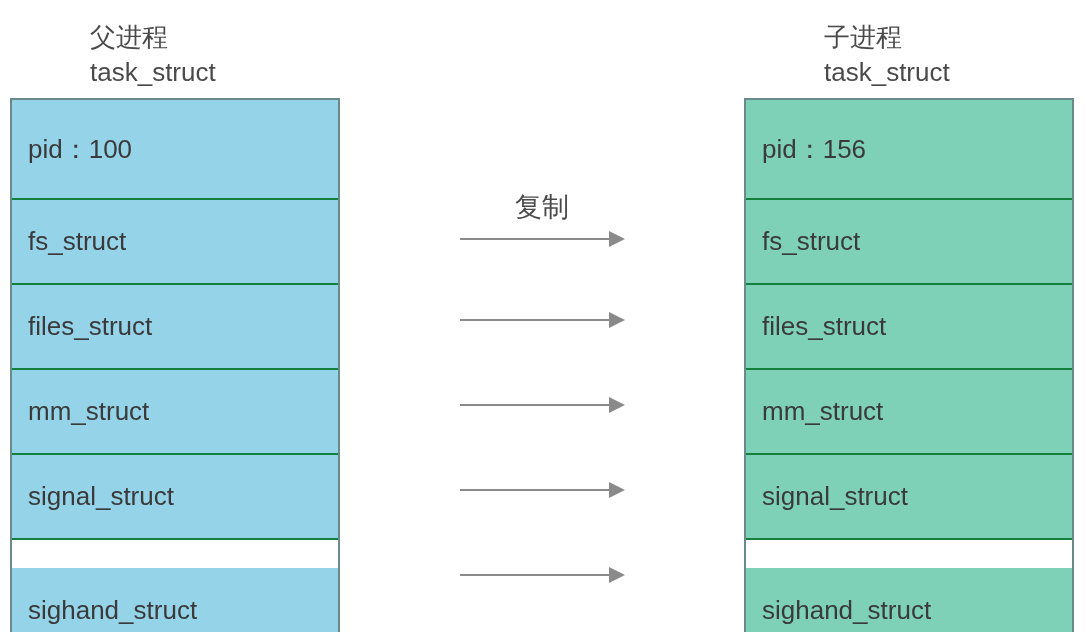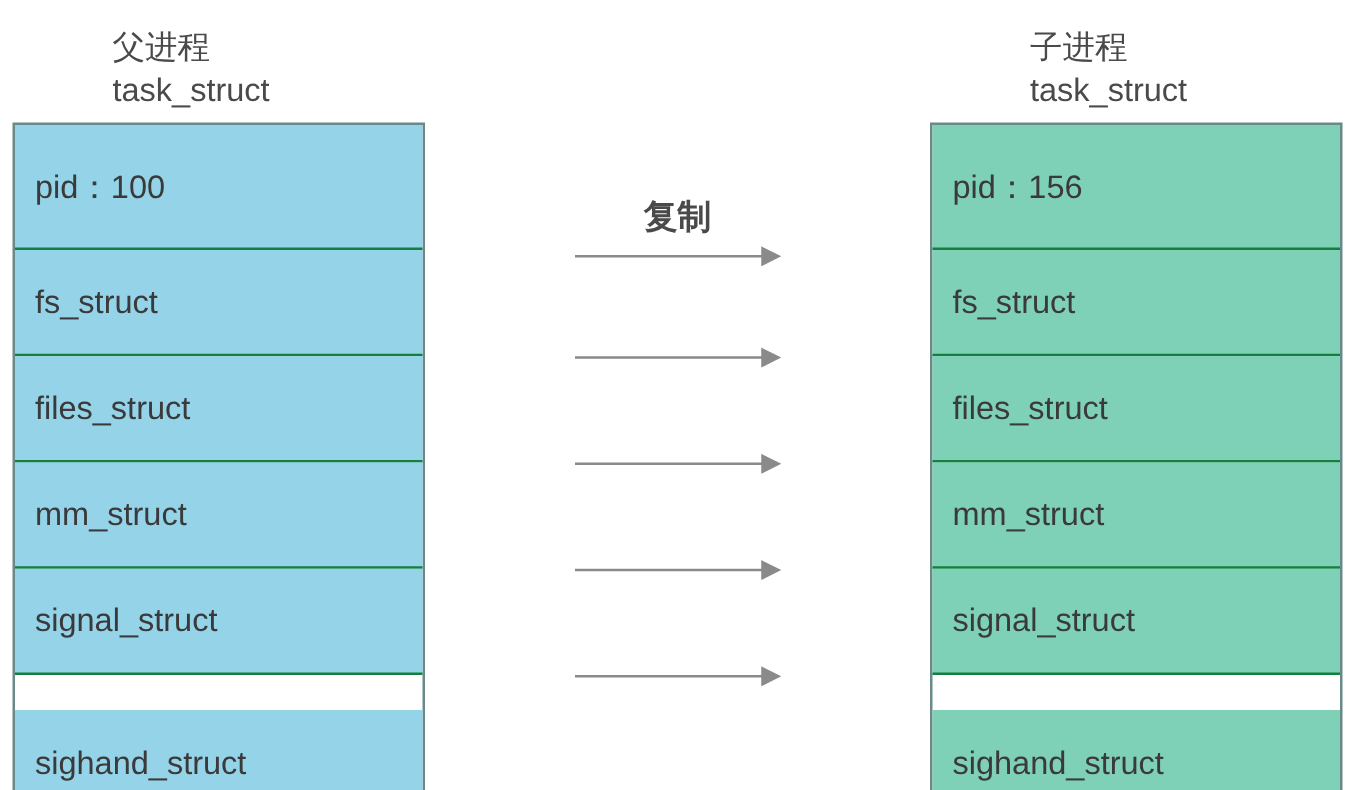--- a/index.html
+++ b/index.html
@@ -67,23 +67,23 @@
   .middle {
     flex: 1;
     display: flex;
     flex-direction: column;
     align-items: center;
     padding-top: 78px;
   }
   .copy-label {
     font-size: 27px;
     color: #4a4a4a;
-    margin-top: 57px;
+    margin-top: 91px;
     margin-bottom: 4px;
-    font-weight: 700;
+    font-weight: 400;
     text-align: center;
   }
   .arrow-row {
     height: 85px;
     width: 100%;
     display: flex;
     align-items: center;
     justify-content: center;
   }
   .arrow-row.first {

